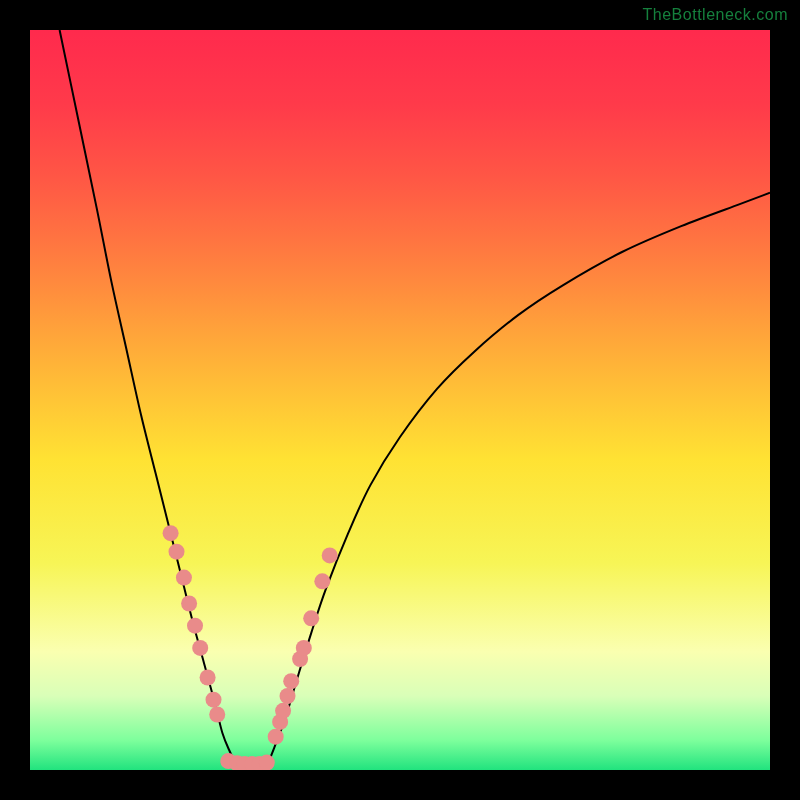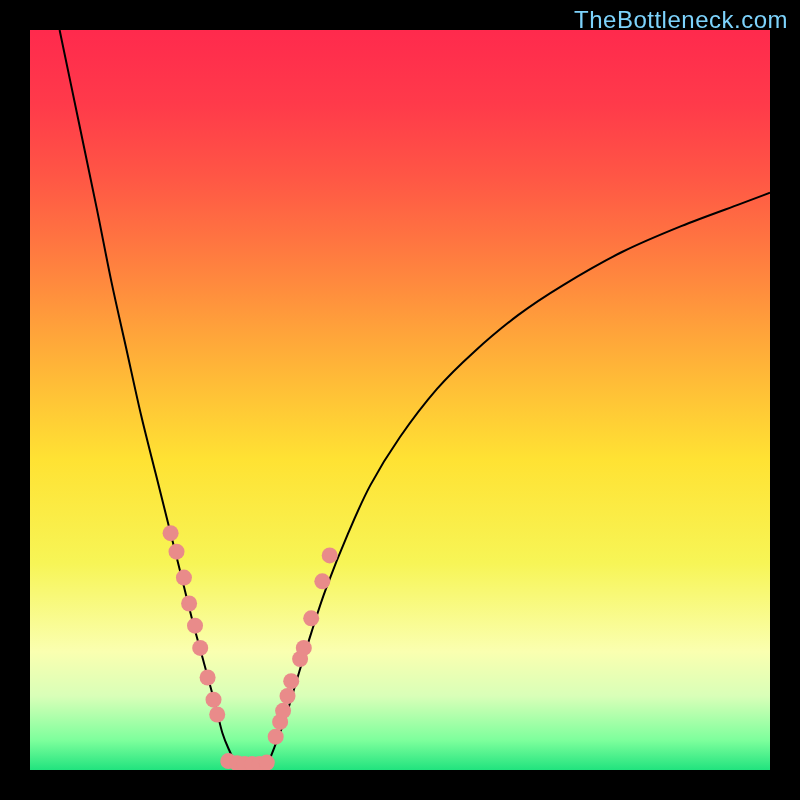--- a/index.html
+++ b/index.html
@@ -28,22 +28,22 @@
     overflow: hidden;
   }
   .gradient {
     position: absolute;
     inset: 0;
   }
   .watermark {
     position: absolute;
     top: 6px;
     right: 12px;
-    color: #7dd3fc;
-    font-size: 24px;
+    color: #15803d;
+    font-size: 16px;
     font-weight: 500;
     letter-spacing: 0.5px;
     user-select: none;
   }
   svg.curves {
     position: absolute;
     inset: 0;
   }
   .curve {
     fill: none;

